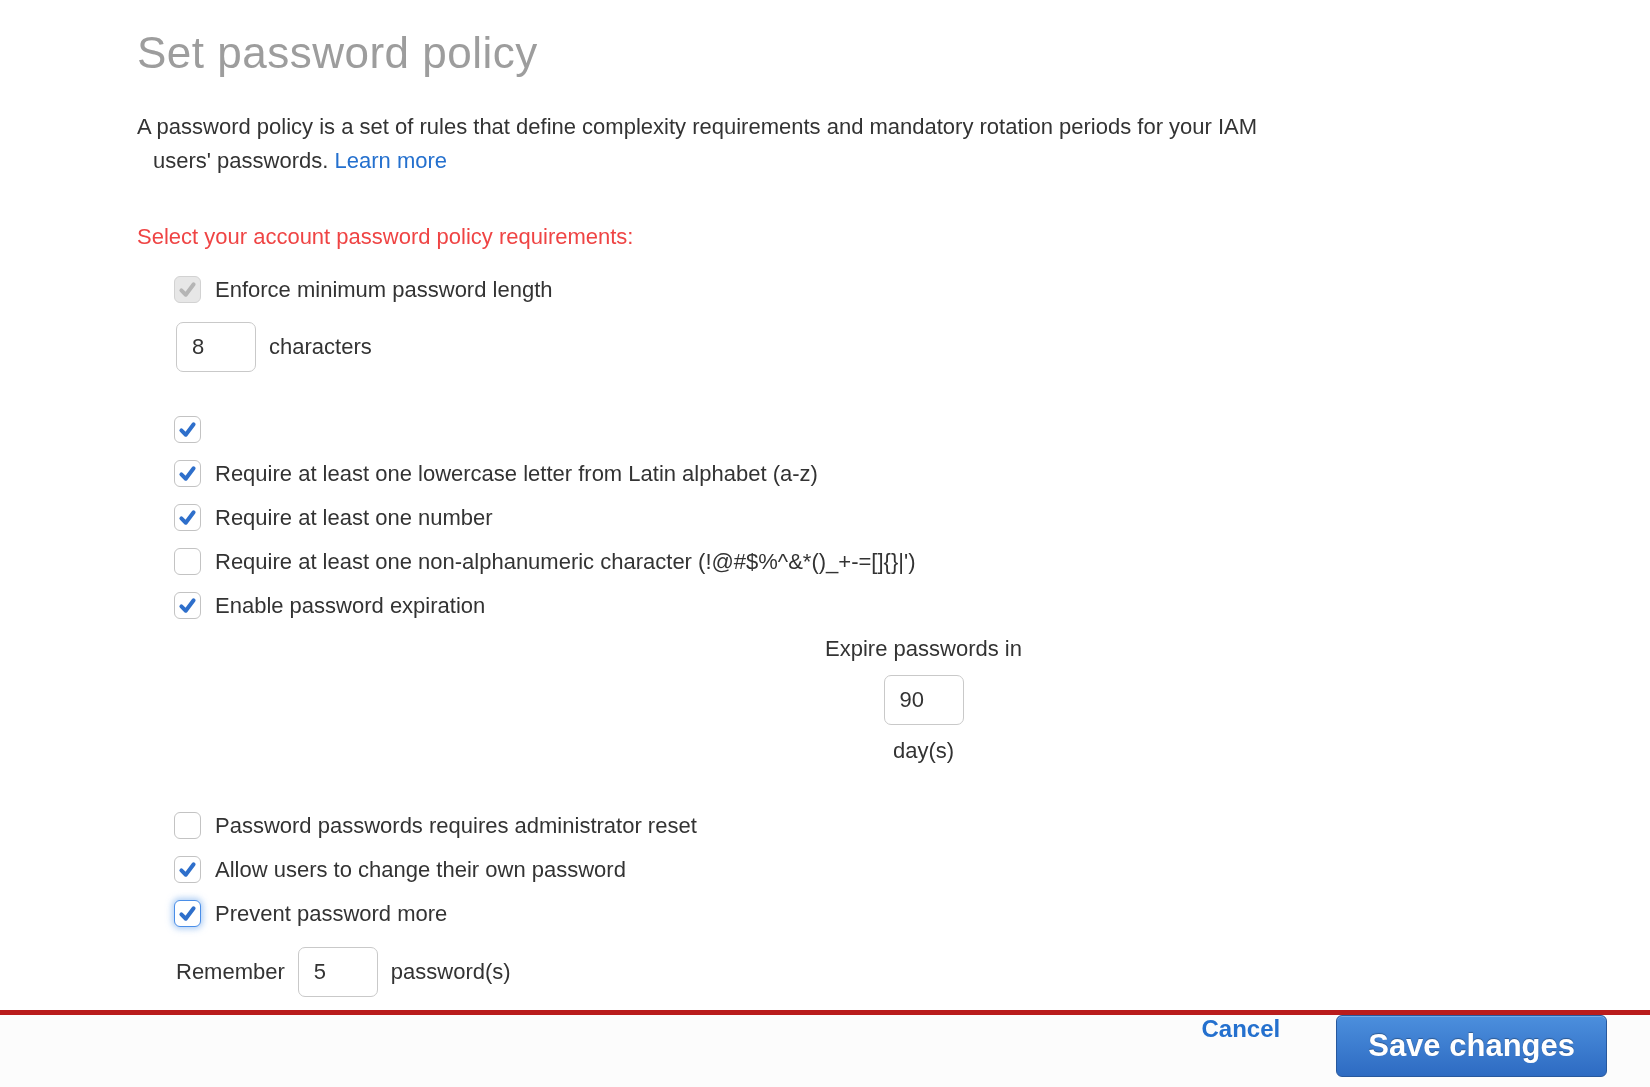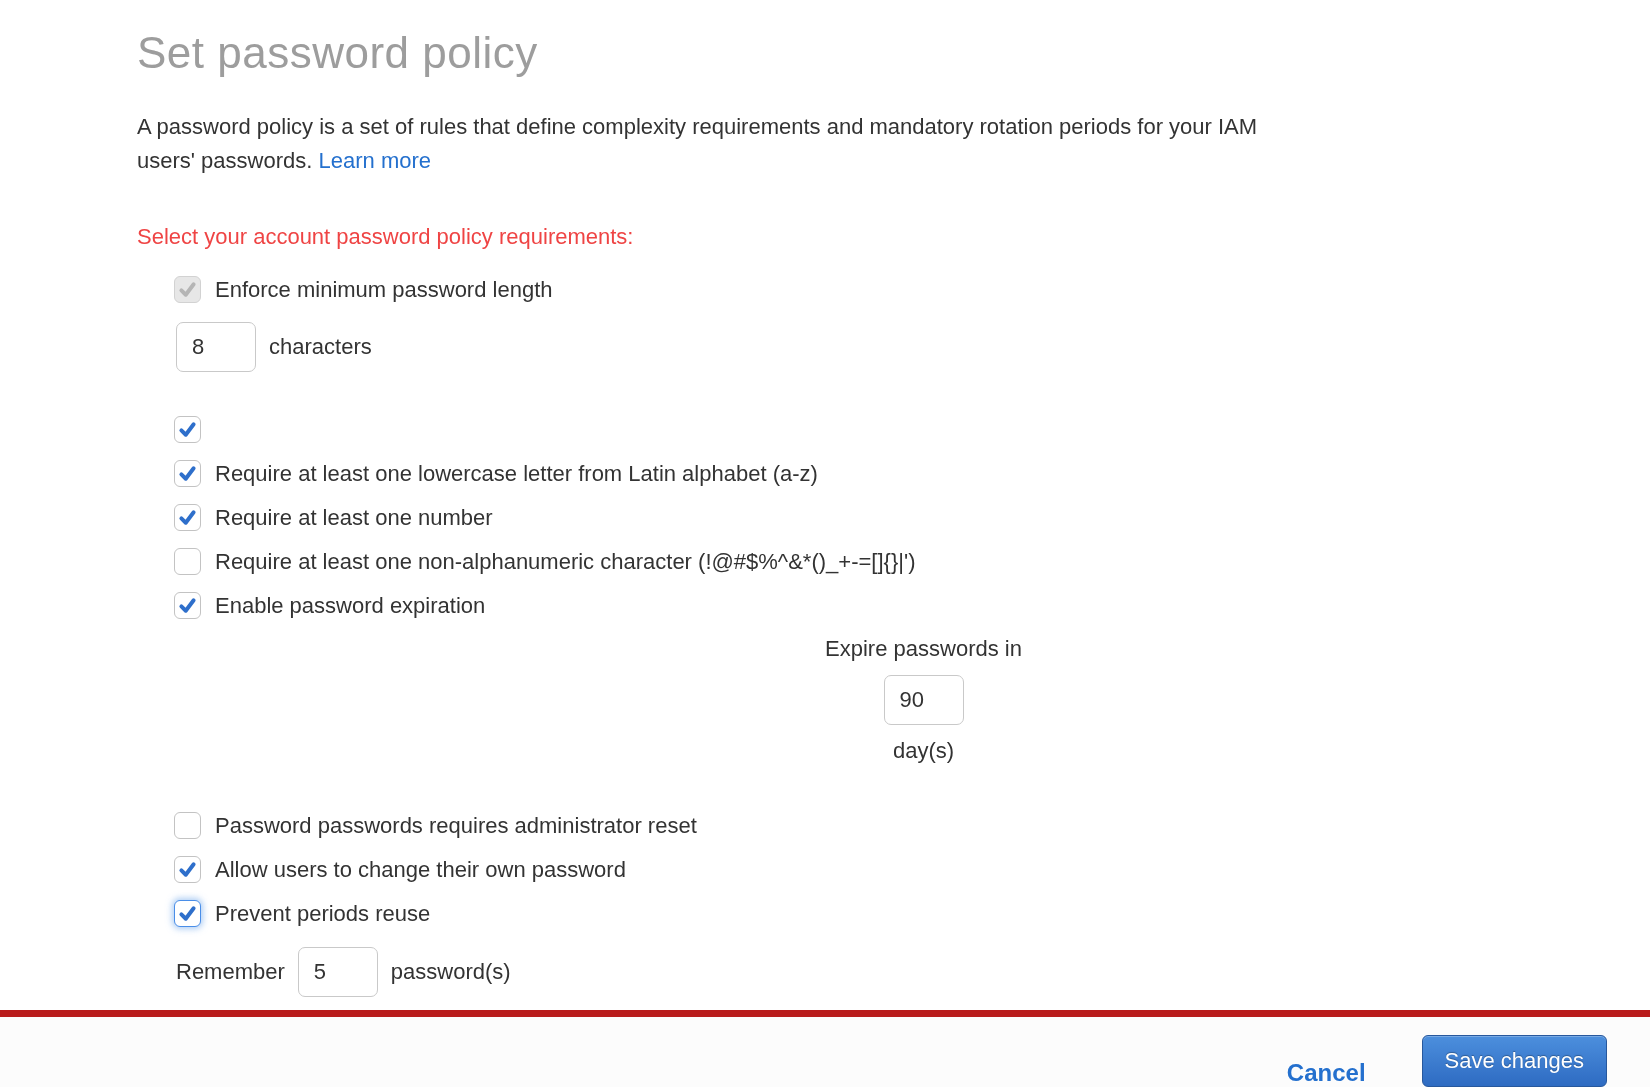--- a/index.html
+++ b/index.html
@@ -27,21 +27,21 @@
   }
   .description {
     font-size: 22px;
     line-height: 34px;
     color: #333;
     margin-bottom: 46px;
     max-width: 1290px;
   }
   .desc-line { display: block; }
   .desc-line.second { display: block; }
-  .desc-line.second .inline-text { display: inline; }
+  .desc-line.second .inline-text { display: inline; margin-left: 16px; }
   a.learn-more {
     color: #2470ce;
     text-decoration: none;
     cursor: pointer;
   }
   .section-heading {
     font-size: 22px;
     font-weight: 400;
     color: #ef4444;
     margin-bottom: 26px;
@@ -94,45 +94,45 @@
     font-family: "Liberation Sans", "DejaVu Sans", sans-serif;
     font-size: 22px;
     color: #333;
     padding-left: 15px;
     background: #fff;
     outline: none;
   }
   .footer {
     flex: 0 0 auto;
     height: 77px;
-    border-top: 7px solid #b91c1c;
+    border-top: 5px solid #b91c1c;
     background: #fcfcfc;
     display: flex;
-    align-items: flex-end;
+    align-items: flex-start;
     justify-content: flex-end;
     padding-right: 43px;
     gap: 56px;
   }
   a.cancel-link {
     font-size: 24px;
     font-weight: 700;
     color: #2470ce;
     text-decoration: none;
     cursor: pointer;
   }
   button.save-btn {
     font-family: "Liberation Sans", "DejaVu Sans", sans-serif;
-    font-size: 22px;
-    font-weight: 400;
+    font-size: 31px;
+    font-weight: 700;
     color: #ffffff;
     text-shadow: 0 -1px 1px rgba(0,0,0,0.3);
     background: linear-gradient(#4c8fdd, #2e6bc2);
     border: 1px solid #27589d;
     border-radius: 6px;
-    padding: 12px 22px;
+    padding: 12px 31px;
     box-shadow: inset 0 1px 0 rgba(255,255,255,0.25);
     cursor: pointer;
   }
 </style>
 </head>
 <body>
 
 <div class="page">
   <div class="content">
 
@@ -220,21 +220,21 @@
       </span>
       <span class="lbl">Allow users to change their own password</span>
     </div>
 
     <div class="row">
       <span class="cb focused" role="checkbox" aria-checked="true">
         <svg width="21" height="21" viewBox="0 0 24 24">
             <path d="M5 13 L10 18 L19 6" fill="none" stroke="#2e6fcb" stroke-width="4.5" stroke-linecap="round" stroke-linejoin="round"></path>
           </svg>
       </span>
-      <span class="lbl">Prevent periods reuse</span>
+      <span class="lbl">Prevent password more</span>
     </div>
 
     <div class="inline-field reuse">
       <span class="lbl">Remember</span>
       <input class="num" value="5" style="">
       <span class="lbl">password(s)</span>
     </div>
 
   </div>
 

